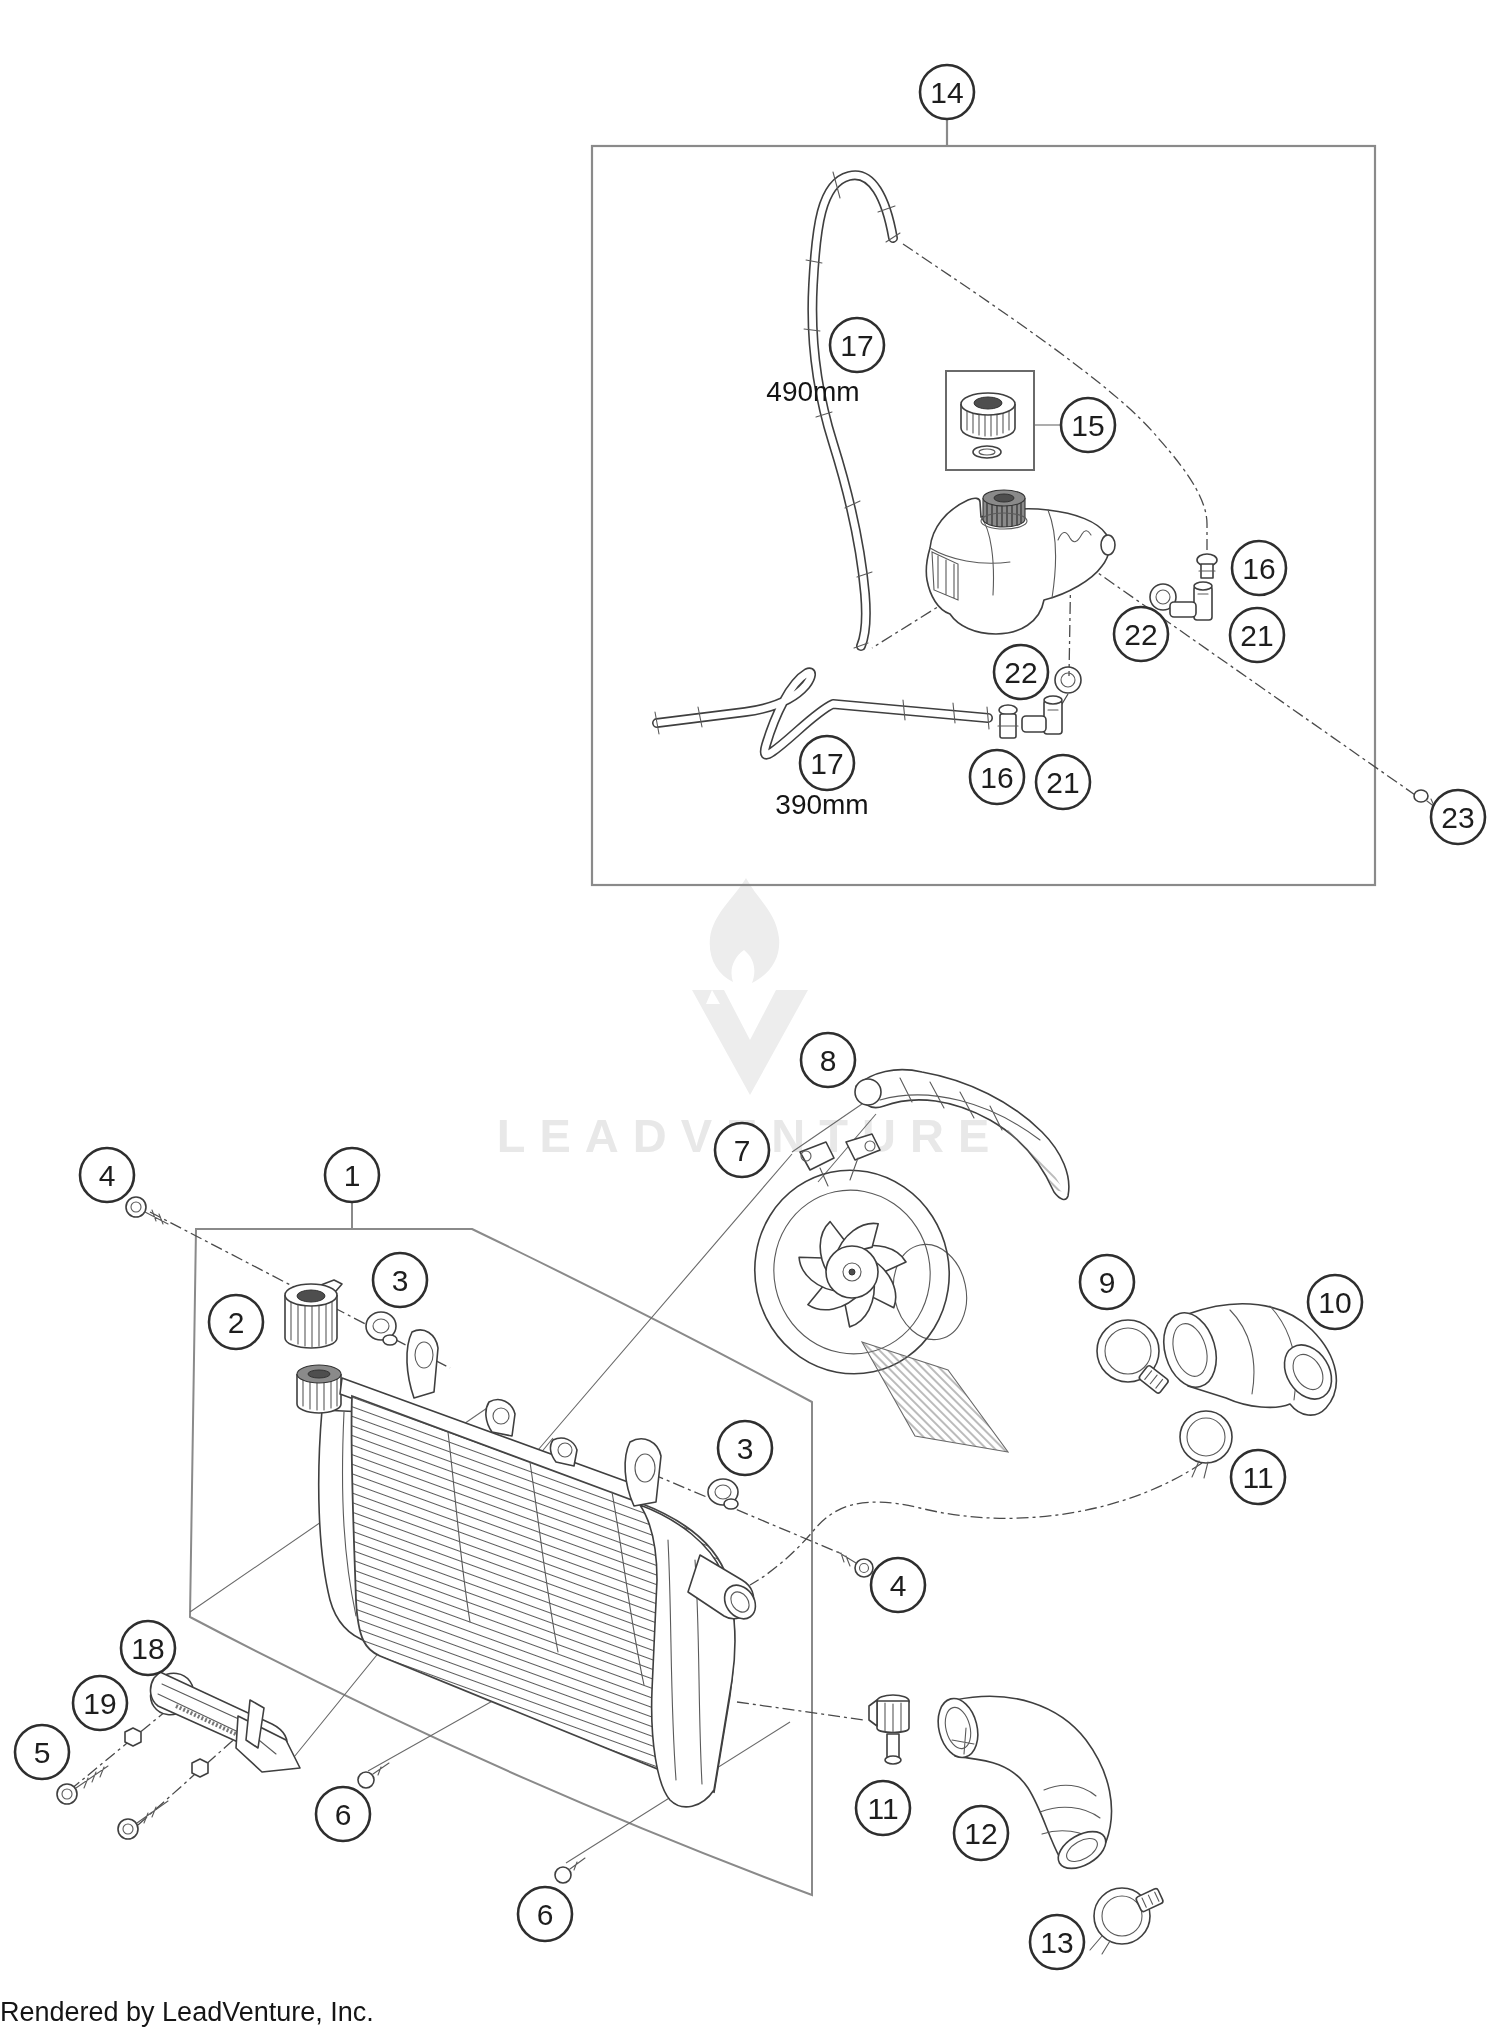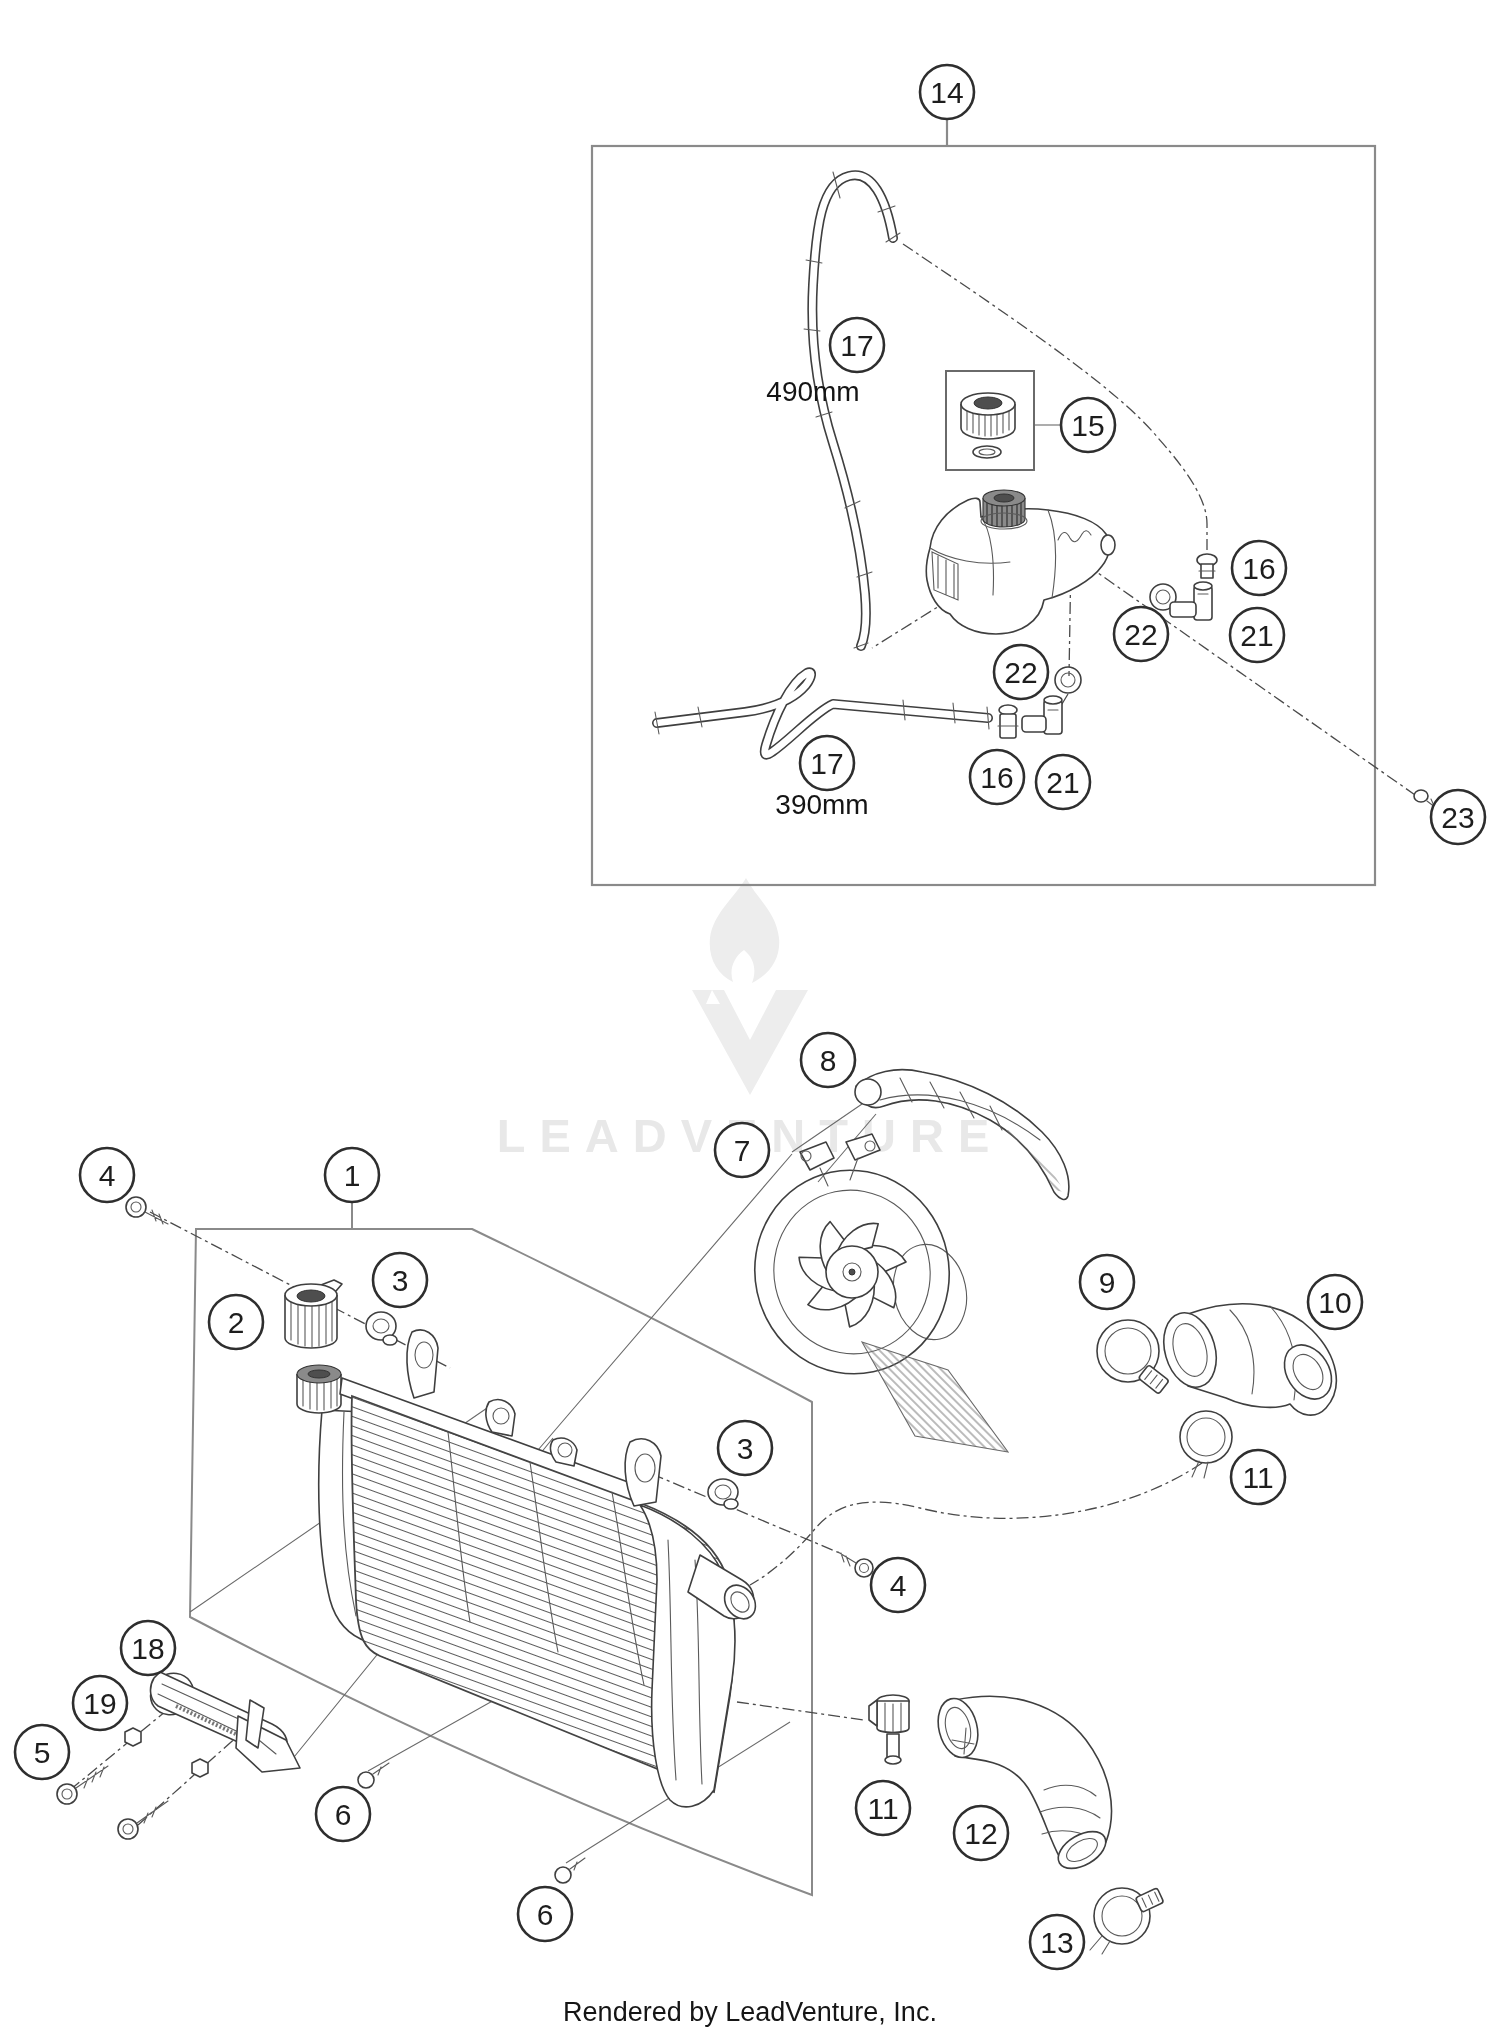--- a/index.html
+++ b/index.html
@@ -19,21 +19,21 @@
   .tube-i{fill:none;stroke:#ffffff;stroke-width:6.8px;stroke-linecap:round;stroke-linejoin:round;}
   .dash{fill:none;stroke:#4a4a4a;stroke-width:1.3px;stroke-dasharray:12 4 3 4;}
   .thinline{fill:none;stroke:#6a6a6a;stroke-width:1.1px;}
   .frame{fill:none;stroke:var(--frame);stroke-width:2.2px;}
   .region{fill:none;stroke:var(--frame);stroke-width:2px;}
   .co-c{fill:#ffffff;stroke:var(--callout_stroke);stroke-width:2.6px;}
   .co-t{font:400 30px "Liberation Sans",sans-serif;fill:#1d1d1d;text-anchor:middle;}
   .dim{font:400 28px "Liberation Sans",sans-serif;fill:#141414;text-anchor:middle;}
   .wm-text{font:700 47px "Liberation Sans",sans-serif;letter-spacing:14px;fill:var(--watermark);text-anchor:middle;}
   .wm-shape{fill:#ededed;}
-  .footer{position:absolute;left:0;top:1997px;width:1500px;text-align:center;
+  .footer{position:absolute;left:0;top:1997px;width:1500px;
           font:400 27px "Liberation Sans",sans-serif;color:var(--text);}
 </style>
 </head>
 <body>
 
 <div class="page">
 
 <svg id="diagram-svg" width="1500" height="2035" viewBox="0 0 1500 2035">
   <defs>
     <pattern id="fins" width="10" height="9" patternUnits="userSpaceOnUse" patternTransform="rotate(20)">

